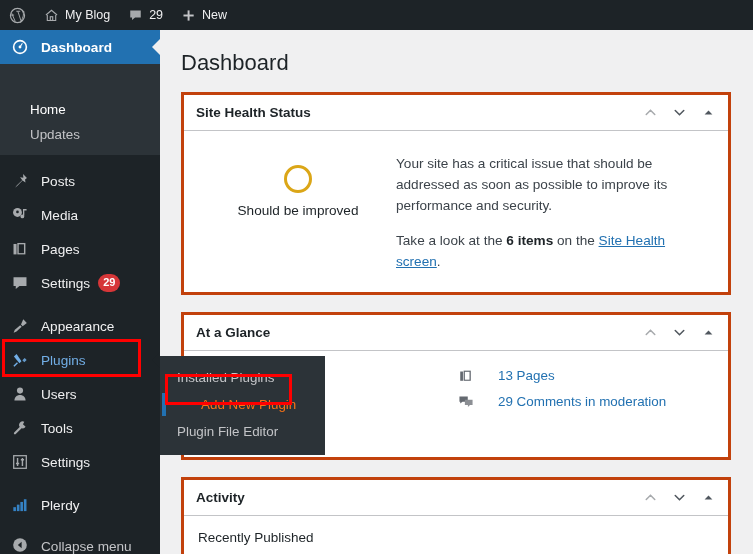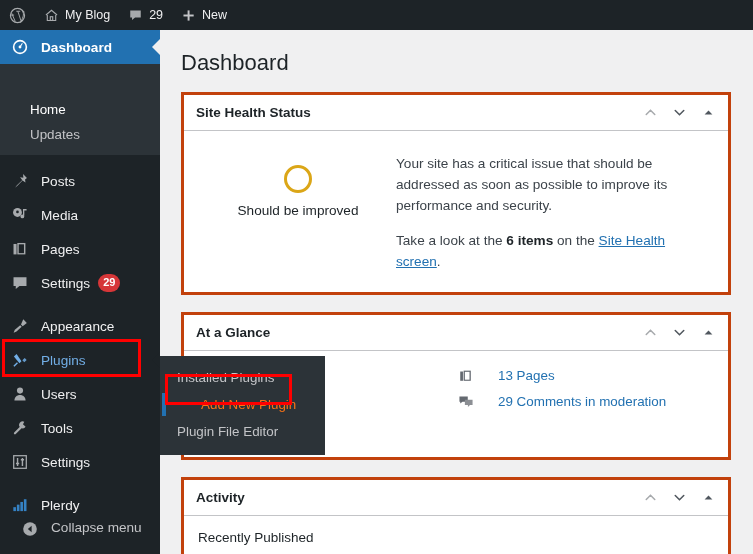--- a/index.html
+++ b/index.html
@@ -112,23 +112,23 @@
   }
   .submenu-open .sub-row.cur { color: #fff; font-weight: 400; margin-top: 28px; }
 
   .menu-sep { height: 9px; }
 
   .collapse-row {
     position: absolute;
     left: 0; bottom: 0;
     width: 160px;
     display: flex;
-    align-items: flex-start;
+    align-items: flex-end;
     height: 34px;
-    padding-left: 21px;
+    padding-left: 11px;
     color: #c3c4c7;
     font-size: 13.6px;
   }
   .collapse-row .m-ico { width: 22px; margin-right: 8px; color: #a7aaad; display:flex; }
 
   
   #plugin-flyout {
     position: absolute;
     left: 160px;
     top: 356px;

